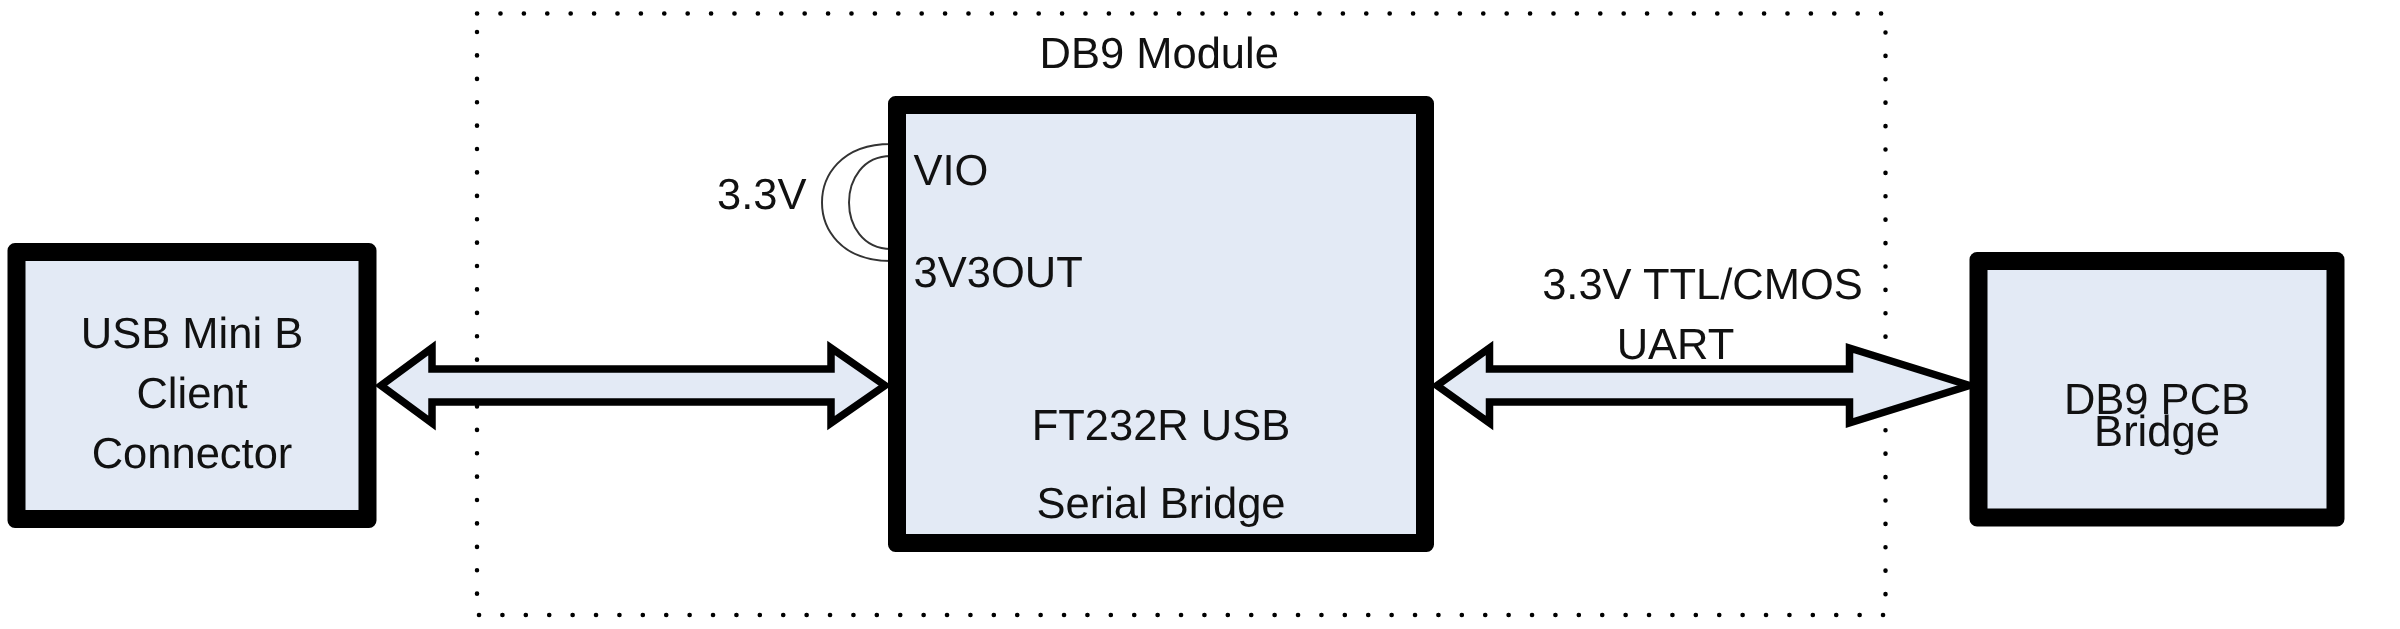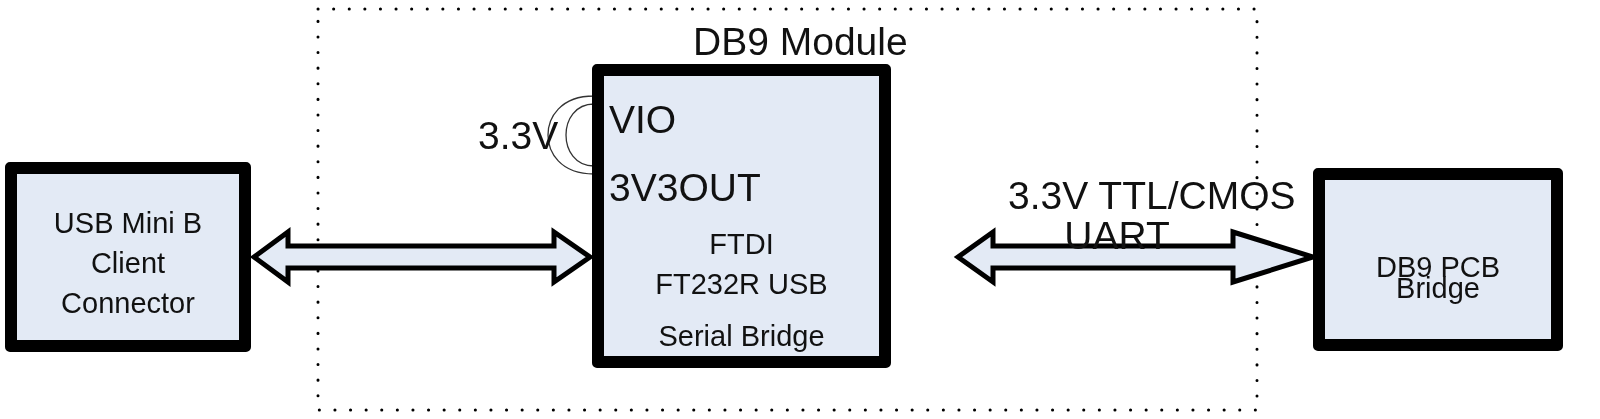--- a/index.html
+++ b/index.html
@@ -1,19 +1,19 @@
 <!DOCTYPE html>
 <html><head>
   <meta charset="utf-8">
   <style>
     html, body { margin: 0; padding: 0; background: #ffffff; }
     body { width: 1600px; height: 419px; position: relative; overflow: hidden;
            font-family: "Liberation Sans", sans-serif; color: #111; }
     svg { position: absolute; left: 0; top: 0; }
-    .lbl { position: absolute; white-space: nowrap; font-size: 39px; line-height: 1; color: #111; }
+    .lbl { position: absolute; white-space: nowrap; font-size: 29px; line-height: 1; color: #111; }
     .center { text-align: center; }
     .box { position: absolute; box-sizing: border-box; background: #E3EAF5;
            border: 12px solid #000; border-radius: 5px; }
     .box-text { position: absolute; left: 0; right: 0; text-align: center;
                 font-size: 29px; line-height: 40px; }
   </style>
 </head>
 <body>
 
 <svg width="1600" height="419" viewBox="0 0 1600 419">
@@ -31,24 +31,23 @@
 </svg>
 
 <div class="lbl" style="left:693px; top:22px;">DB9 Module</div>
 
 <div class="box" style="left:5px; top:162px; width:246px; height:190px;">
   <div class="box-text" style="top:69px;">Client</div>
   <div class="box-text" style="top:29px;">USB Mini B</div>
   <div class="box-text" style="top:109px;">Connector</div>
 </div>
 
-<div class="box" style="left:592px; top:64px; width:299px; height:304px;">
+<div class="box" style="left:592px; top:64px; width:364px; height:304px;">
   <div class="lbl" style="left:5px; top:24px;">VIO</div>
   <div class="lbl" style="left:5px; top:92px;">3V3OUT</div>
-  <div class="box-text" style="top:148px;">FTDI</div>
   <div class="box-text" style="top:188px;">FT232R USB</div>
   <div class="box-text" style="top:228px;margin-top:12px;">Serial Bridge</div>
 </div>
 
 <div class="box" style="left:1313px; top:168px; width:250px; height:183px;">
   <div class="box-text" style="top:48px;margin-top:19px;">DB9 PCB</div>
   <div class="box-text" style="top:88px;">Bridge</div>
 </div>
 
 <div class="lbl" style="left:478px; top:116px;">3.3V</div>

